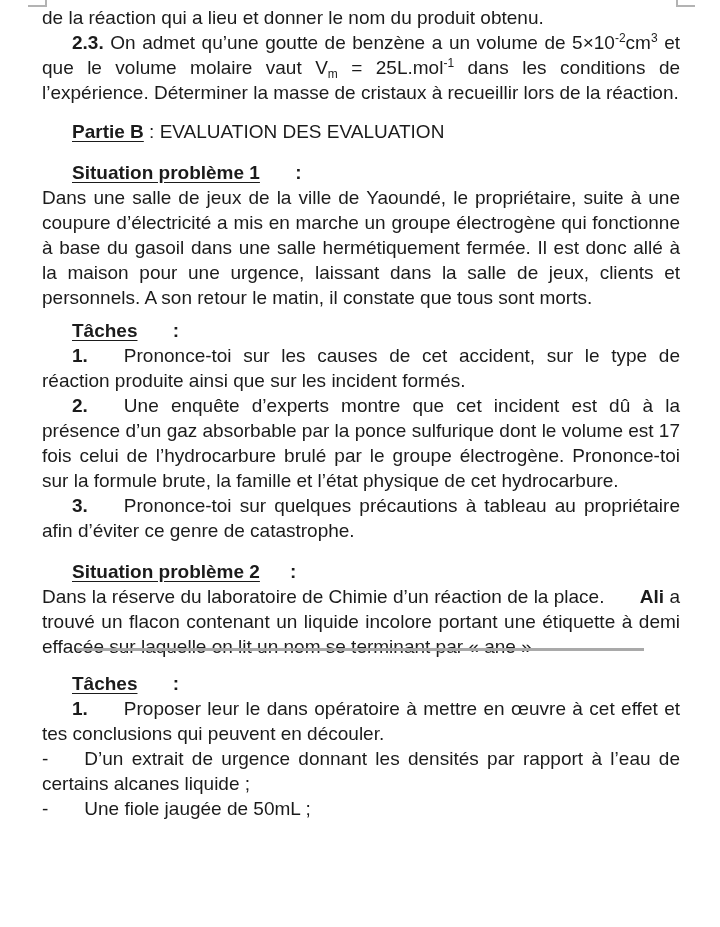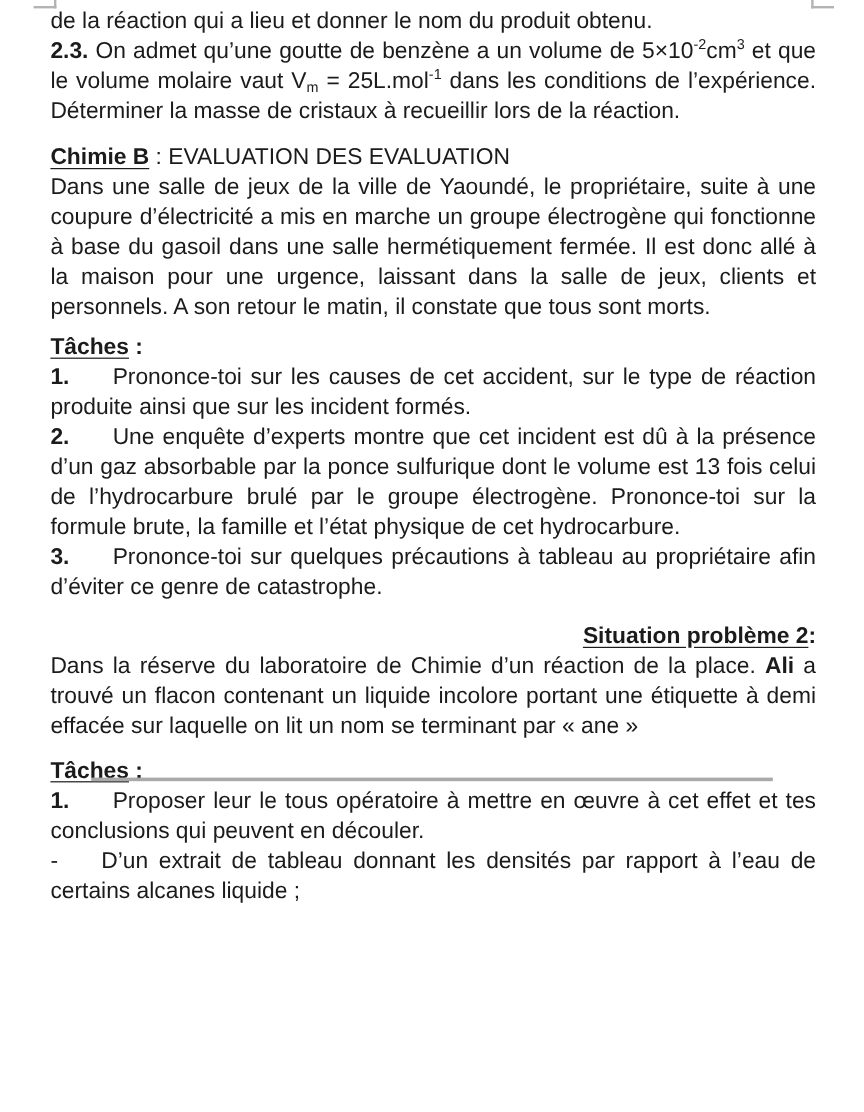--- a/index.html
+++ b/index.html
@@ -29,21 +29,21 @@
     font-size: 19px;
     line-height: 25px;
   }
   .block {
     margin: 0;
   }
   .justify {
     text-align: justify;
     text-justify: inter-word;
   }
-  .bold { font-weight: bold; }
+  .bold { font-weight: bold; margin-left: 30px; }
   .underline { text-decoration: underline; text-underline-offset: 3px; }
   .sup {
     font-size: 12px;
     position: relative;
     top: -7px;
     line-height: 0;
   }
   .sub {
     font-size: 12px;
     position: relative;
@@ -84,26 +84,28 @@
 </style>
 </head>
 <body>
 
 <div class="page">
   <div class="corner-mark left"></div>
   <div class="corner-mark right"></div>
   <div class="doc-body">
       <div class="block justify"><span class="">de la réaction qui a lieu et donner le nom du produit obtenu.</span></div>
       <div class="block justify"><span class="bold">2.3.</span><span class=""> On admet qu’une goutte de benzène a un volume de 5×10</span><span class="sup">-2</span><span class="">cm</span><span class="sup">3</span><span class=""> et que le volume molaire vaut V</span><span class="sub">m</span><span class=""> = 25L.mol</span><span class="sup">-1</span><span class=""> dans les conditions de l’expérience. Déterminer la masse de cristaux à recueillir lors de la réaction.</span></div>
-      <div class="block" style="margin-top: 14px;"><span class="bold underline">Chimie B</span><span class=""> : EVALUATION DES EVALUATION</span></div>
+      <div class="block" style="margin-top: 14px;"><span class="bold underline">Partie B</span><span class=""> : EVALUATION DES EVALUATION</span></div>
+      <div class="block" style="margin-top: 16px;"><span class="bold underline">Situation problème 1</span><span class="bold"> :</span></div>
       <div class="block justify"><span class="">Dans une salle de jeux de la ville de Yaoundé, le propriétaire, suite à une coupure d’électricité a mis en marche un groupe électrogène qui fonctionne à base du gasoil dans une salle hermétiquement fermée. Il est donc allé à la maison pour une urgence, laissant dans la salle de jeux, clients et personnels. A son retour le matin, il constate que tous sont morts.</span></div>
       <div class="block" style="margin-top: 8px;"><span class="bold underline">Tâches</span><span class="bold"> :</span></div>
       <div class="block justify"><span class="bold">1.</span><span class="tab"></span><span class="">Prononce-toi sur les causes de cet accident, sur le type de réaction produite ainsi que sur les incident formés.</span></div>
-      <div class="block justify"><span class="bold">2.</span><span class="tab"></span><span class="">Une enquête d’experts montre que cet incident est dû à la présence d’un gaz absorbable par la ponce sulfurique dont le volume est 13 fois celui de l’hydrocarbure brulé par le groupe électrogène. Prononce-toi sur la formule brute, la famille et l’état physique de cet hydrocarbure.</span></div>
+      <div class="block justify"><span class="bold">2.</span><span class="tab"></span><span class="">Une enquête d’experts montre que cet incident est dû à la présence d’un gaz absorbable par la ponce sulfurique dont le volume est 17 fois celui de l’hydrocarbure brulé par le groupe électrogène. Prononce-toi sur la formule brute, la famille et l’état physique de cet hydrocarbure.</span></div>
       <div class="block justify"><span class="bold">3.</span><span class="tab"></span><span class="">Prononce-toi sur quelques précautions à tableau au propriétaire afin d’éviter ce genre de catastrophe.</span></div>
-      <div class="block" style="margin-top: 16px; text-align: right;"><span class="bold underline">Situation problème 2</span><span class="bold">:</span></div>
+      <div class="block" style="margin-top: 16px;"><span class="bold underline">Situation problème 2</span><span class="bold">:</span></div>
       <div class="block justify"><span class="">Dans la réserve du laboratoire de Chimie d’un réaction de la place. </span><span class="bold">Ali</span><span class=""> a trouvé un flacon contenant un liquide incolore portant une étiquette à demi effacée sur laquelle on lit un nom se terminant par « ane »</span></div>
       <div class="block" style="margin-top: 12px;"><span class="bold underline">Tâches</span><span class="bold"> :</span></div>
-      <div class="block justify"><span class="bold">1.</span><span class="tab"></span><span class="">Proposer leur le tous opératoire à mettre en œuvre à cet effet et tes conclusions qui peuvent en découler.</span></div>
-      <div class="block justify"><span class="">-</span><span class="tab"></span><span class="">D’un extrait de tableau donnant les densités par rapport à l’eau de certains alcanes liquide ;</span></div>
+      <div class="block justify"><span class="bold">1.</span><span class="tab"></span><span class="">Proposer leur le dans opératoire à mettre en œuvre à cet effet et tes conclusions qui peuvent en découler.</span></div>
+      <div class="block justify"><span class="">-</span><span class="tab"></span><span class="">D’un extrait de urgence donnant les densités par rapport à l’eau de certains alcanes liquide ;</span></div>
+      <div class="block justify"><span class="">-</span><span class="tab"></span><span class="">Une fiole jaugée de 50mL ;</span></div>
     </div>
   <div class="page-bottom-edge"></div>
 </div>
 
 </body></html>

